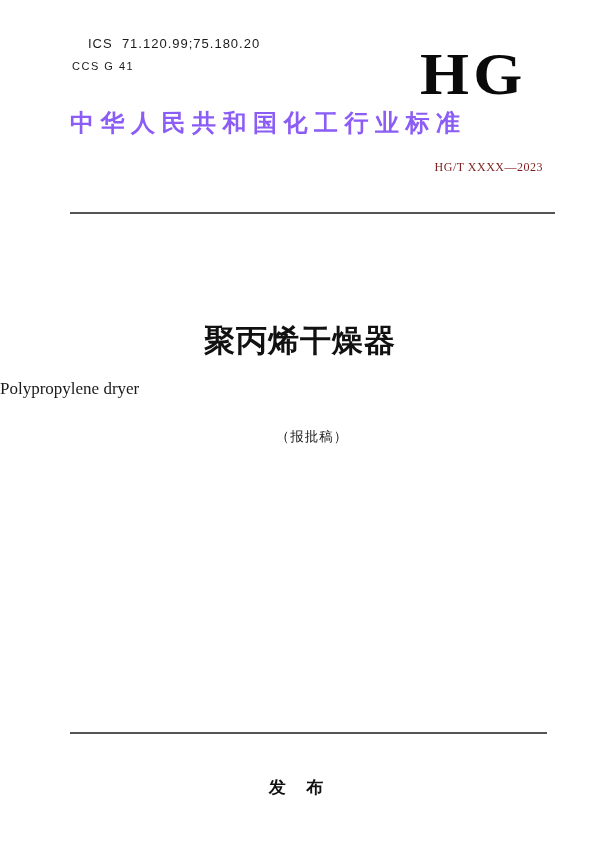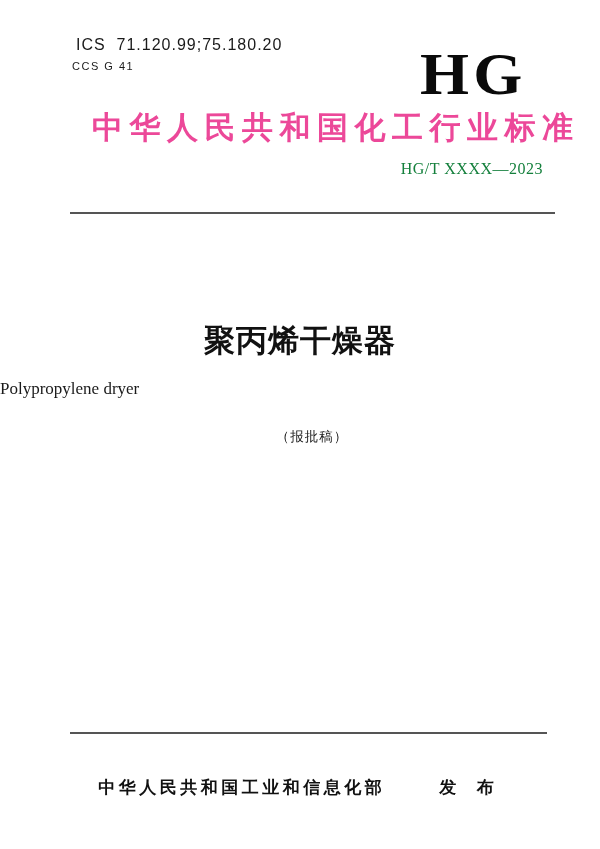--- a/index.html
+++ b/index.html
@@ -12,23 +12,23 @@
     position: relative;
     width: 600px;
     height: 849px;
     background: #ffffff;
     color: #1a1a1a;
     overflow: hidden;
   }
   
   .ics-line {
     position: absolute;
-    left: 76px;
+    left: 88px;
     top: 36px;
-    font-size: 16px;
+    font-size: 13px;
     letter-spacing: 1px;
     font-family: "Liberation Sans", sans-serif;
     color: #1a1a1a;
     white-space: pre;
     text-align: center;
   }
   .ccs-line {
     position: absolute;
     left: 72px;
     top: 60px;
@@ -50,36 +50,35 @@
     color: #0a0a0a;
     transform: scaleX(1.05);
     transform-origin: right;
   }
   
   .standard-title {
     position: absolute;
     left: 70px;
     top: 107px;
     width: 500px;
-    font-size: 31px;
+    font-size: 24px;
     font-weight: bold;
     letter-spacing: 6.5px;
     white-space: nowrap;
-    color: #ec4899;
+    color: #8b5cf6;
     font-family: "Liberation Sans", sans-serif;
-    margin-left: 22px;
   }
   
   .standard-number {
     position: absolute;
     right: 57px;
     top: 160px;
-    font-size: 16px;
+    font-size: 12px;
     font-family: "Liberation Serif", serif;
-    color: #15803d;
+    color: #7f1d1d;
     letter-spacing: 0.5px;
   }
   .rule-top {
     position: absolute;
     left: 70px;
     top: 212px;
     width: 485px;
     height: 2px;
     background: #555555;
   }
@@ -184,17 +183,16 @@
   <div class="title-cn">聚丙烯干燥器</div>
 
   <div class="title-en">Polypropylene dryer</div>
 
   <div class="draft-note">（报批稿）</div>
 
 
   <div class="rule-bottom"></div>
 
   <div class="publisher-row">
-    <span class="publisher-name">中华人民共和国工业和信息化部</span>
     <span class="publish-label">发 布</span>
   </div>
 
 </div>
 
 </body></html>

